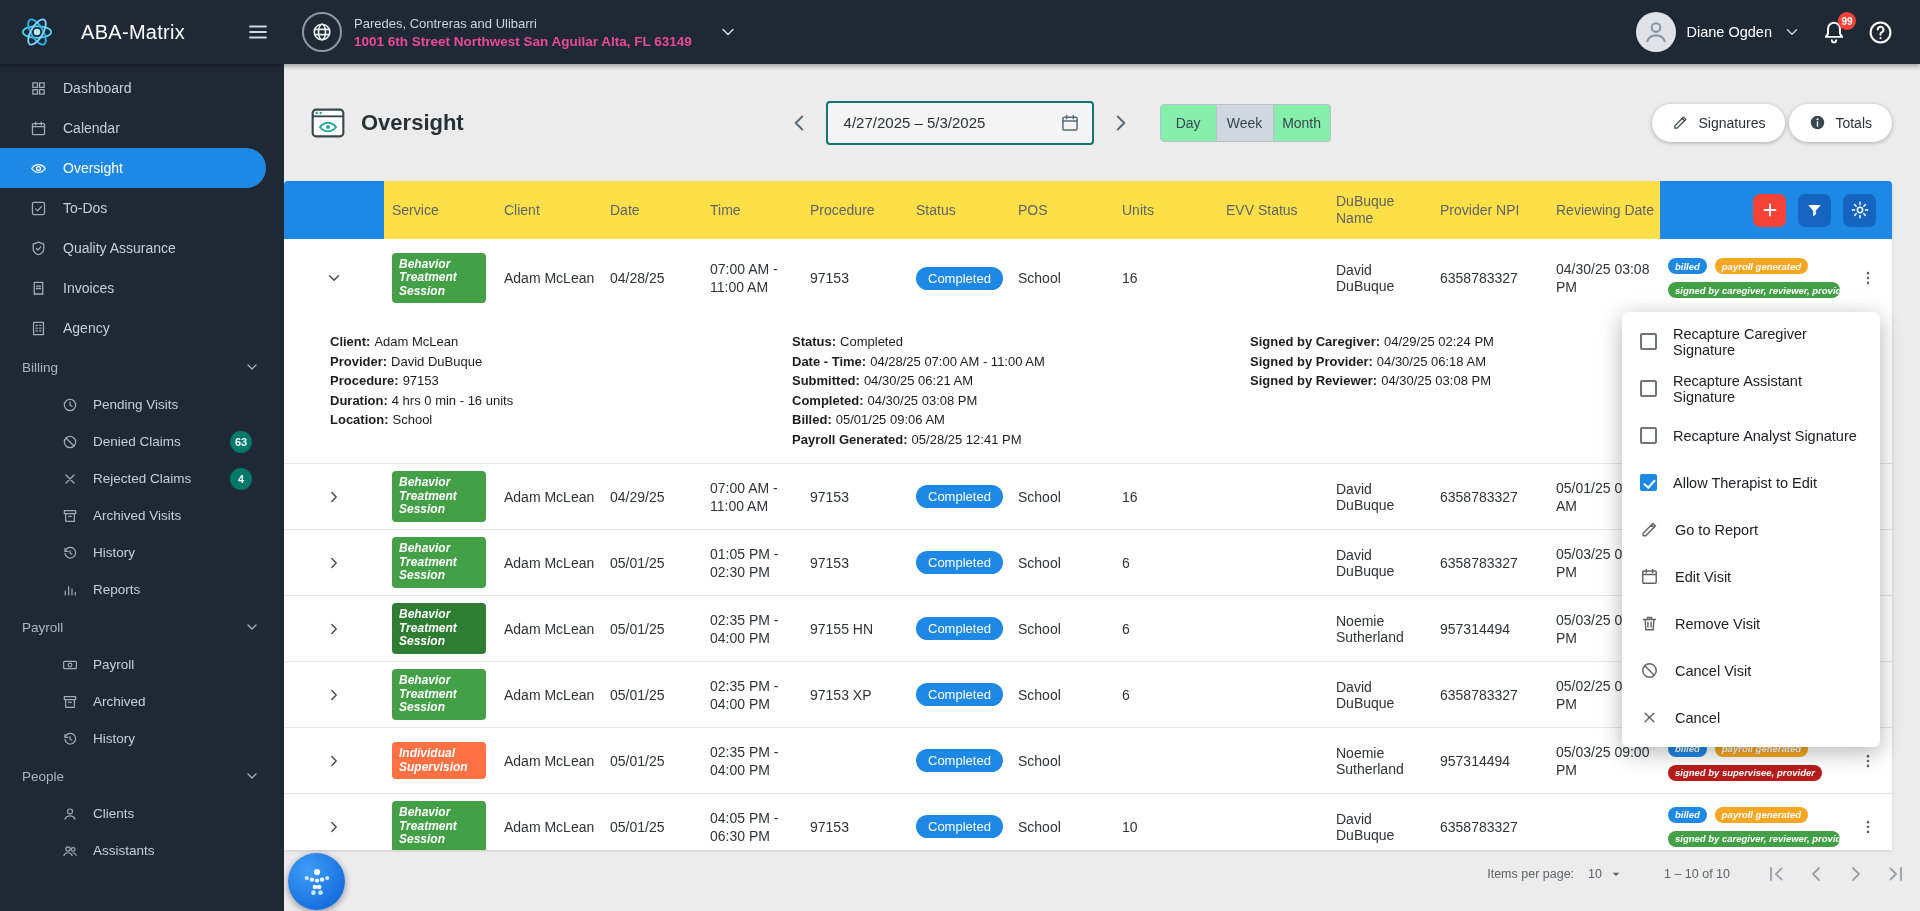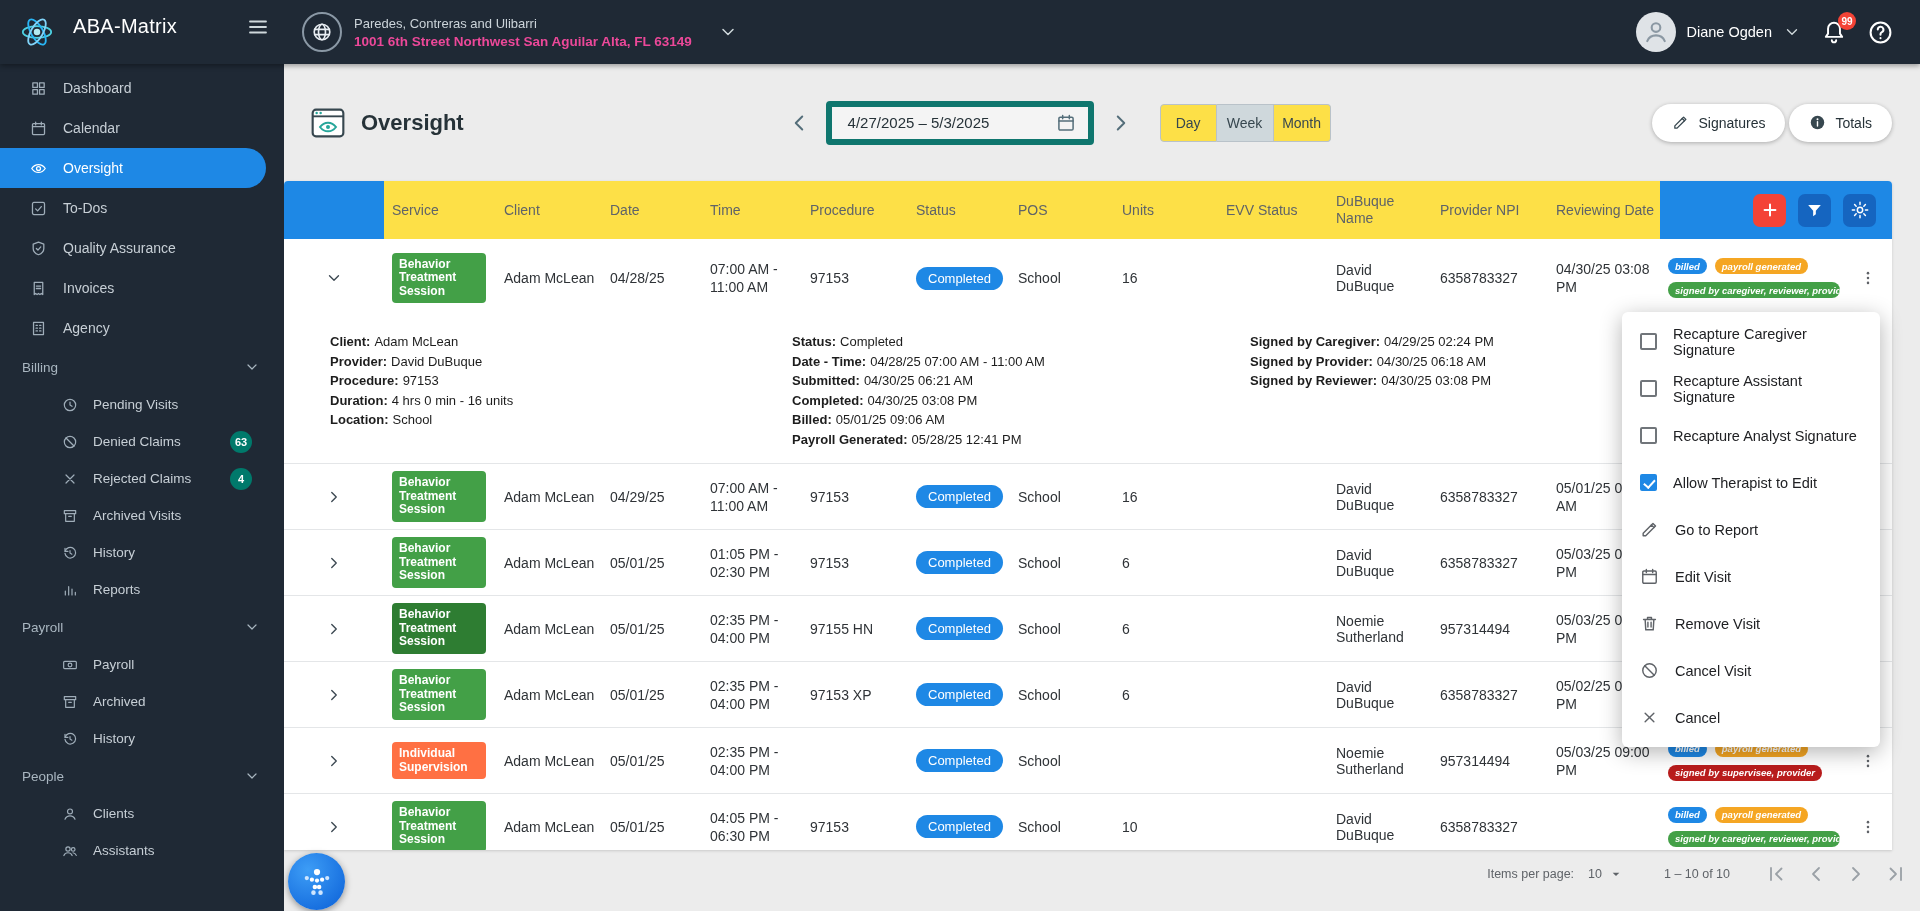--- a/index.html
+++ b/index.html
@@ -4,21 +4,21 @@
 <style>
   *{margin:0;padding:0;box-sizing:border-box}
   html,body{width:1920px;height:911px}
   body{font-family:"Liberation Sans",sans-serif;background:#ececec;overflow:hidden;position:relative;color:#212121}
   :root{--cols:100px 112px 106px 100px 100px 106px 102px 104px 104px 110px 104px 116px 112px 184px 48px}
   .ic{display:inline-flex;flex:none}
   .ic svg{width:100%;height:100%}
 
   
   .topbar{position:absolute;top:0;left:0;width:1920px;height:64px;background:#1f2935;display:flex;align-items:center;z-index:30;box-shadow:0 2px 5px rgba(0,0,0,.35)}
-  .brand{width:284px;display:flex;align-items:flex-start;padding:0 14px 0 20px;gap:19px;flex:none}
+  .brand{width:284px;display:flex;align-items:center;padding:0 14px 0 20px;gap:27px;flex:none}
   .brand-name{color:#fff;font-size:20px;letter-spacing:.3px;flex:1}
   .burger{width:24px;height:24px;color:#cfd8dc;cursor:pointer}
   .org{display:flex;align-items:center;gap:12px;margin-left:18px;cursor:pointer}
   .org-avatar{width:40px;height:40px;border-radius:50%;border:2px solid #8a98a5;color:#e8edf2;display:flex;align-items:center;justify-content:center;padding:7px}
   .org-name{color:#ccd4da;font-size:13px}
   .org-addr{color:#ec4899;font-size:13.5px;font-weight:700;margin-top:3px}
   .org-caret{width:20px;height:20px;color:#cfd8dc;margin-left:14px}
   .top-right{margin-left:auto;display:flex;align-items:center;gap:20px;padding-right:26px}
   .user{display:flex;align-items:center;gap:11px;cursor:pointer}
   .user-avatar{width:40px;height:40px;border-radius:50%;background:#dfe3e7;color:#8b98a3;display:flex;align-items:center;justify-content:center;padding:6px}
@@ -41,25 +41,25 @@
   .sbadge{margin-left:auto;margin-right:32px;background:#00796b;color:#fff;font-size:11px;font-weight:700;border-radius:50%;width:22px;height:22px;display:flex;align-items:center;justify-content:center}
 
   
   .main{position:absolute;left:284px;top:64px;width:1636px;height:847px}
   .page-head{height:117px;display:flex;align-items:center;padding:0 28px 0 26px}
   .sp{flex:1}
   .ptitle-wrap{display:flex;align-items:center;gap:15px}
   .ptitle{font-size:22px;font-weight:700;color:#263238}
   .center-controls{display:flex;align-items:center}
   .nav-arrow{width:26px;height:26px;color:#546e7a;cursor:pointer}
-  .datebox{width:268px;height:44px;border:6px solid #0f766e;border-radius:4px;background:#f4f4f4;display:flex;align-items:center;padding:0 12px 0 16px;margin:0 14px;cursor:pointer}
+  .datebox{width:268px;height:44px;border:2px solid #0f766e;border-radius:4px;background:#f4f4f4;display:flex;align-items:center;padding:0 12px 0 16px;margin:0 14px;cursor:pointer}
   .datebox .dtext{font-size:15px;color:#263238;flex:1}
   .datebox .ic{width:20px;height:20px;color:#546e7a}
   .views{display:flex;margin-left:26px}
-  .vbtn{width:57px;height:38px;background:#fde047;border:1px solid #b9c2c9;border-left-width:0;font-size:14px;color:#37474f;display:flex;align-items:center;justify-content:center;cursor:pointer;font-family:inherit}
+  .vbtn{width:57px;height:38px;background:#86efac;border:1px solid #b9c2c9;border-left-width:0;font-size:14px;color:#37474f;display:flex;align-items:center;justify-content:center;cursor:pointer;font-family:inherit}
   .vbtn.first{border-left-width:1px;border-radius:4px 0 0 4px}
   .vbtn.last{border-radius:0 4px 4px 0}
   .vbtn.sel{background:#cfd8dc}
   .head-actions{display:flex;gap:4px}
   .pill-btn{height:38px;border-radius:19px;background:#fff;border:none;box-shadow:0 1px 4px rgba(0,0,0,.28);display:flex;align-items:center;gap:9px;padding:0 20px;font-size:14px;color:#263238;cursor:pointer;font-family:inherit}
   .pill-btn .ic{width:17px;height:17px;color:#37474f}
 
   
   .card{width:1608px;border-radius:4px 4px 0 0;overflow:hidden;background:#fff;box-shadow:0 1px 3px rgba(0,0,0,.15)}
   .thead{height:58px;background:#1e88e5;display:grid;grid-template-columns:var(--cols)}
@@ -68,21 +68,21 @@
   .th-actions{grid-column:14/16;display:flex;align-items:center;justify-content:flex-end;gap:12px;padding-right:16px}
   .hbtn{width:33px;height:33px;border:none;border-radius:7px;display:flex;align-items:center;justify-content:center;cursor:pointer;color:#fff;padding:6px}
   .hbtn.red{background:#f44336}
   .hbtn.blue{background:#1565c0}
   .tbody{height:611px;overflow:hidden;background:#fff}
   .trow{display:grid;grid-template-columns:var(--cols);align-items:center;height:66px;border-bottom:1px solid #e4e6e8;font-size:14px;color:#2f3337}
   .trow.expanded{height:78px;border-bottom:none}
   .td{padding-left:8px}
   .td-exp{display:flex;justify-content:center;padding-left:0}
   .exp{width:18px;height:18px;color:#3c4852;cursor:pointer}
-  .svc{display:inline-block;width:94px;border-radius:4px;color:#fff;font-size:12px;font-weight:700;line-height:13.5px;padding:5px 7px}
+  .svc{display:inline-block;width:94px;border-radius:4px;color:#fff;font-size:12px;font-weight:700;font-style:italic;line-height:13.5px;padding:5px 7px}
   .pill{display:inline-block;background:#1e88e5;color:#fff;font-size:13px;border-radius:13px;padding:4px 12px}
   .td-time,.td-rev{line-height:18px}
   .td-tags{display:flex;flex-wrap:wrap;gap:8px;align-items:center;padding-right:4px}
   .tag{display:inline-block;border-radius:8px;color:#fff;font-size:9.5px;font-weight:700;font-style:italic;padding:2.5px 7px;white-space:nowrap;max-width:172px;overflow:hidden}
   .td-kebab{display:flex;justify-content:center;padding-left:0}
   .kebab{width:18px;height:18px;color:#5f6368;cursor:pointer}
   .detail{height:147px;border-bottom:1px solid #e4e6e8;display:flex;padding:15px 0 0 46px;font-size:13px;color:#1d1d1d}
   .dcol{line-height:19.6px}
   .dcol1{width:462px}
   .dcol2{width:458px}

